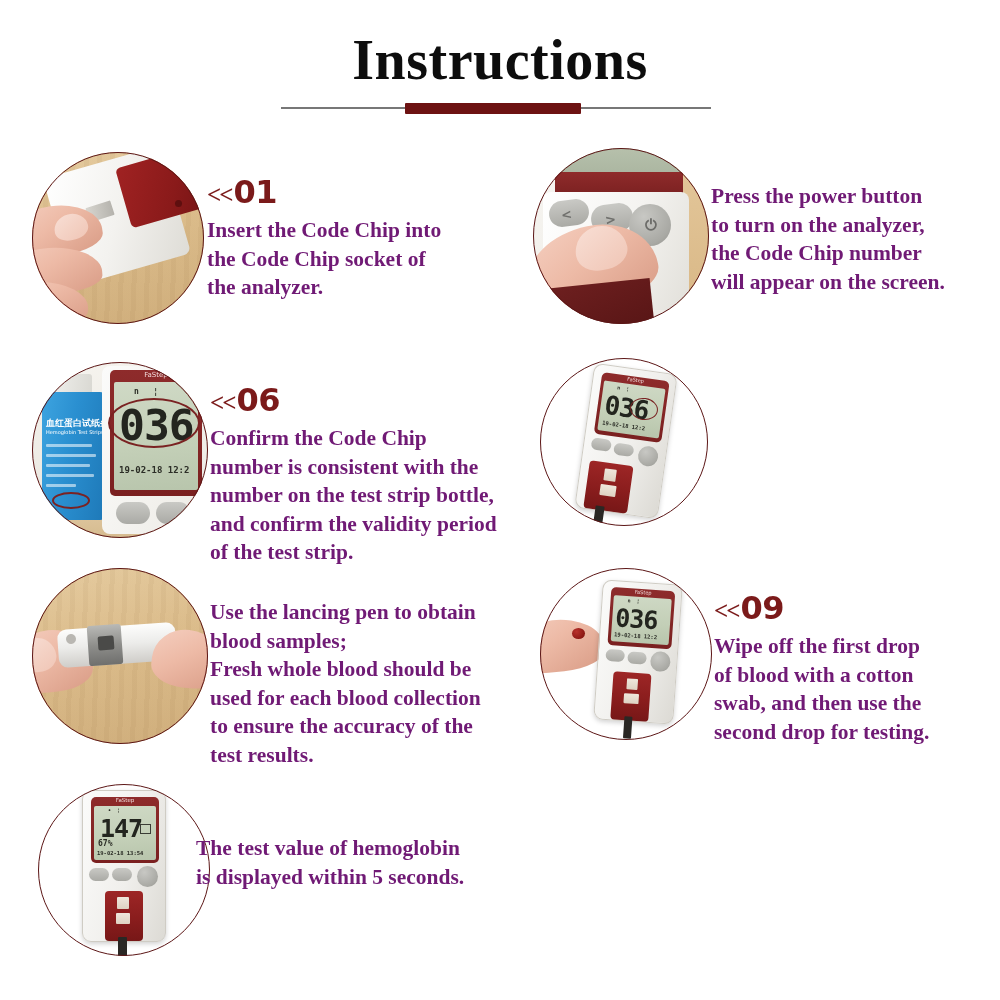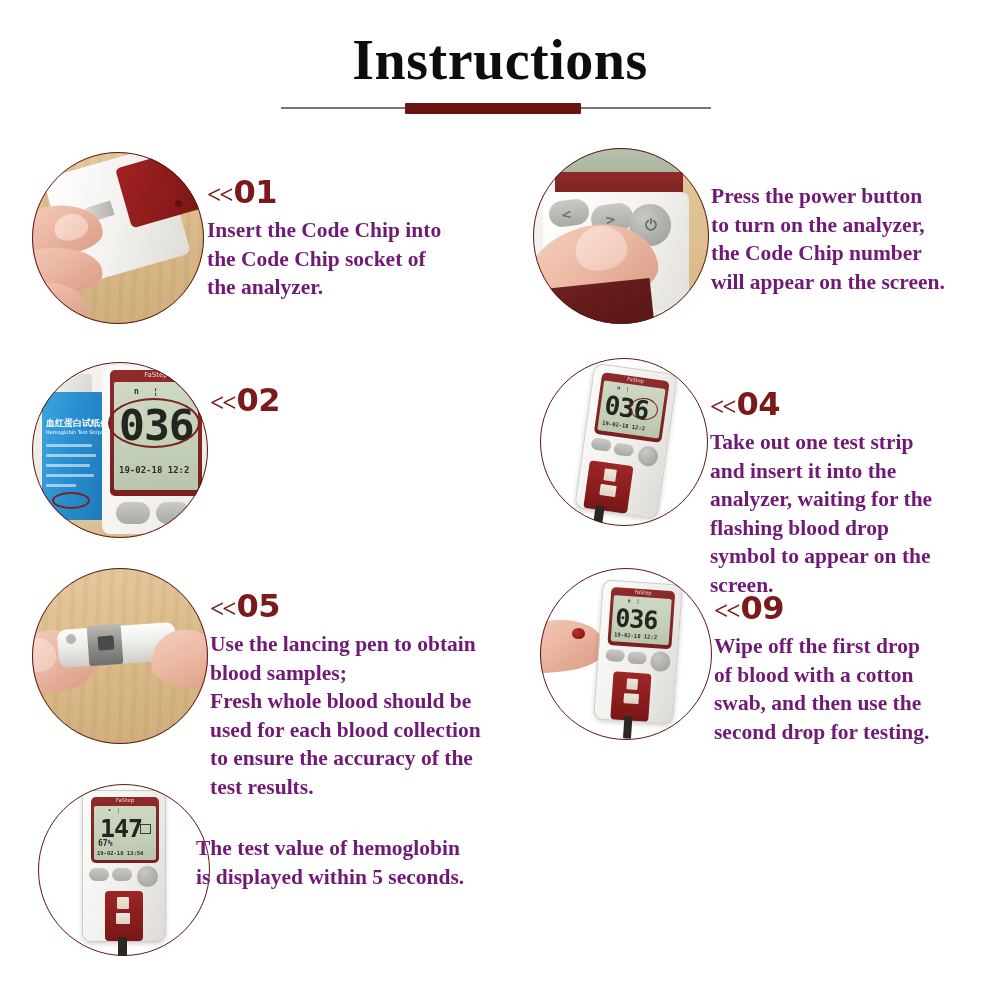--- a/index.html
+++ b/index.html
@@ -337,22 +337,27 @@
           <div class="lcd-sm" style="left:5px; top:84px; font-size:9px;">19-02-18  12:2</div>
         </div>
         <div class="annot-ellipse" style="left:76px; top:36px; width:92px; height:50px; border-width:2.5px;"></div>
         <div class="btn-oval" style="left:84px; top:140px; width:34px; height:22px;"></div>
         <div class="btn-oval" style="left:124px; top:140px; width:34px; height:22px;"></div>
       </div>
     </div>
     <div class="step-ring" style="left:0; top:0; width:176px; height:176px;"></div>
     <div class="step-text" style="left:178px; top:22px; width:345px;">
       <div class="step-num">
-        <span class="chev">&lt;&lt;</span><span class="dig">02</span>
-      </div>
+        <span class="chev">&lt;&lt;</span><span class="dig">06</span>
+      </div>
+      <div class="step-body">Confirm the Code Chip
+number is consistent with the
+number on the test strip bottle,
+and confirm the validity period
+of the test strip.</div>
     </div>
   </div>
 
   <div class="step" style="left:540px; top:358px; width:460px; height:200px;">
     <div class="step-photo" style="left:0; top:0; width:168px; height:168px;">
       <div class="scene">
         <div style="position:absolute;left:0;top:0;width:100%;height:100%;background:#ffffff;"></div>
         <div class="dev-body" style="left:44px; top:10px; width:84px; height:146px; transform:rotate(8deg);">
           <div class="dev-screenplate" style="left:8px; top:7px; width:68px; height:62px;"></div>
           <div class="dev-brandbar" style="left:8px; top:8px; width:68px; font-size:5px;">FaStep</div>
@@ -366,54 +371,40 @@
           <div class="btn-round" style="left:55px; top:74px; width:20px; height:20px;"></div>
           <div class="strip-slot" style="left:8px; top:96px; width:44px; height:48px;"></div>
           <div class="strip" style="left:24px; top:102px; width:12px; height:12px;"></div>
           <div class="strip" style="left:22px; top:118px; width:16px; height:11px;"></div>
           <div class="strip-tip" style="left:20px; top:140px; width:9px; height:24px;"></div>
         </div>
         <div class="annot-ellipse" style="left:90px; top:40px; width:28px; height:22px; border-width:1.5px; transform:rotate(8deg);"></div>
       </div>
     </div>
     <div class="step-ring" style="left:0; top:0; width:168px; height:168px;"></div>
-    <div class="step-text" style="left:170px; top:30px; width:290px;">
-      <div class="step-num">
-        <span class="chev">&lt;&lt;</span><span class="dig">04</span>
-      </div>
-      <div class="step-body">Take out one test strip
-and insert it into the
-analyzer, waiting for the
-flashing blood drop
-symbol to appear on the
-screen.</div>
-    </div>
   </div>
 
   <div class="step" style="left:32px; top:568px; width:520px; height:200px;">
     <div class="step-photo" style="left:0; top:0; width:176px; height:176px;">
       <div class="scene">
         <div class="wood"></div>
 
         <div class="finger" style="left:-22px; top:62px; width:82px; height:62px; transform:rotate(-6deg);"></div>
         <div class="nail" style="left:-12px; top:70px; width:36px; height:34px; transform:rotate(-10deg);"></div>
 
         <div class="pen-body" style="left:26px; top:58px; width:118px; height:38px; transform:rotate(-4deg);"></div>
         <div class="pen-grip" style="left:56px; top:57px; width:34px; height:40px; transform:rotate(-4deg);"></div>
         <div class="pen-win" style="left:66px; top:68px; width:16px; height:14px; transform:rotate(-4deg);"></div>
         <div style="position:absolute;left:34px;top:66px;width:10px;height:10px;border-radius:50%;background:#b9b7b2;transform:rotate(-4deg);"></div>
 
         <div class="finger" style="left:120px; top:62px; width:74px; height:58px; transform:rotate(6deg); border-radius:52% 60% 50% 50% / 60% 70% 40% 40%;"></div>
       </div>
     </div>
     <div class="step-ring" style="left:0; top:0; width:176px; height:176px;"></div>
     <div class="step-text" style="left:178px; top:22px; width:345px;">
-      <div class="step-num">
-        <span class="chev">&lt;&lt;</span><span class="dig">05</span>
-      </div>
       <div class="step-body">Use the lancing pen to obtain
 blood samples;
 Fresh whole blood should be
 used for each blood collection
 to ensure the accuracy of the
 test results.</div>
     </div>
   </div>
 
   <div class="step" style="left:540px; top:568px; width:460px; height:185px;">

